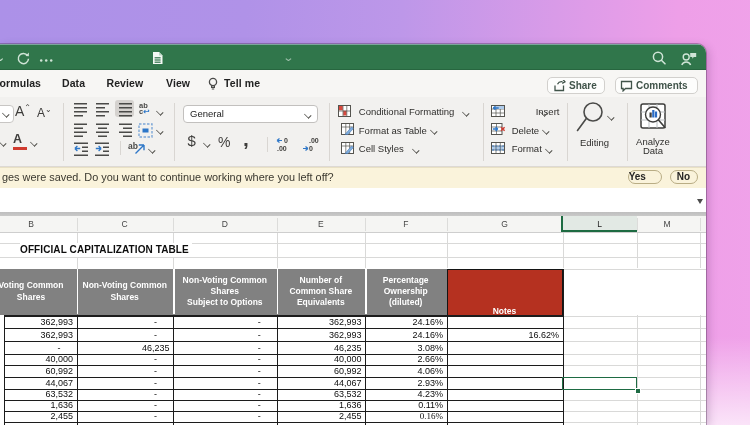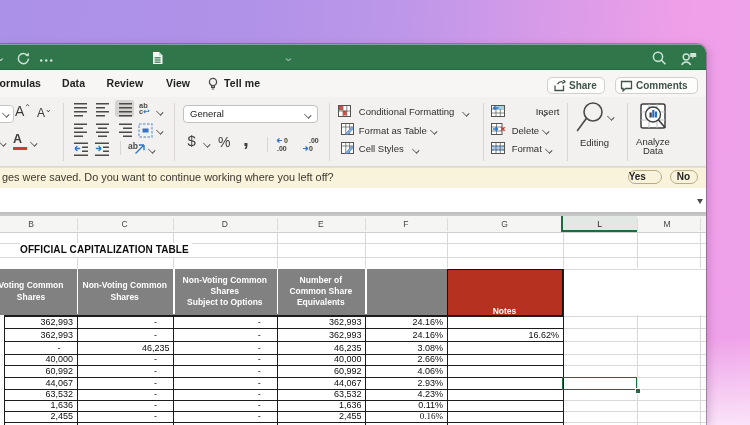--- a/index.html
+++ b/index.html
@@ -316,20 +316,21 @@
     <div class="abs" style="left:0;top:268.5px;width:562.5px;height:46.5px;background:#818181;"></div>
     <div class="abs" style="left:76.5px;top:268.5px;width:1.5px;height:45px;background:#fff;"></div>
     <div class="abs" style="left:173px;top:268.5px;width:1.5px;height:45px;background:#fff;"></div>
     <div class="abs" style="left:276.7px;top:268.5px;width:1.5px;height:45px;background:#fff;"></div>
     <div class="abs" style="left:365px;top:268.5px;width:1.5px;height:45px;background:#fff;"></div>
     <div class="abs" style="left:446.5px;top:268.5px;width:116px;height:46.5px;background:#b53120;border:1.2px solid #141414;border-bottom:none;box-sizing:border-box;"></div>
     <div class="gh" style="left:-29px;top:280.2px;width:120px;">Voting Common<br>Shares</div>
     <div class="gh" style="left:64.7px;top:280.2px;width:120px;">Non-Voting Common<br>Shares</div>
     <div class="gh" style="left:164.8px;top:274.5px;width:120px;">Non-Voting Common<br>Shares<br>Subject to Options</div>
     <div class="gh" style="left:260.8px;top:274.5px;width:120px;">Number of<br>Common Share<br>Equivalents</div>
+    <div class="gh" style="left:345.7px;top:274.5px;width:120px;">Percentage<br>Ownership<br>(diluted)</div>
     <div class="gh" style="left:444.5px;top:305.6px;width:120px;">Notes</div>
 
     <div class="bk" style="left:3.5px;top:314.9px;width:559px;height:2.2px;"></div>
     <div class="bk" style="left:3.5px;top:328.25px;width:559px;height:1.1px;"></div>
     <div class="bk" style="left:3.5px;top:341.25px;width:559px;height:1.1px;"></div>
     <div class="bk" style="left:3.5px;top:353.75px;width:559px;height:1.1px;"></div>
     <div class="bk" style="left:3.5px;top:365.35px;width:559px;height:1.1px;"></div>
     <div class="bk" style="left:3.5px;top:376.75px;width:559px;height:1.1px;"></div>
     <div class="bk" style="left:3.5px;top:388.75px;width:559px;height:1.1px;"></div>
     <div class="bk" style="left:3.5px;top:399.65px;width:559px;height:1.1px;"></div>

